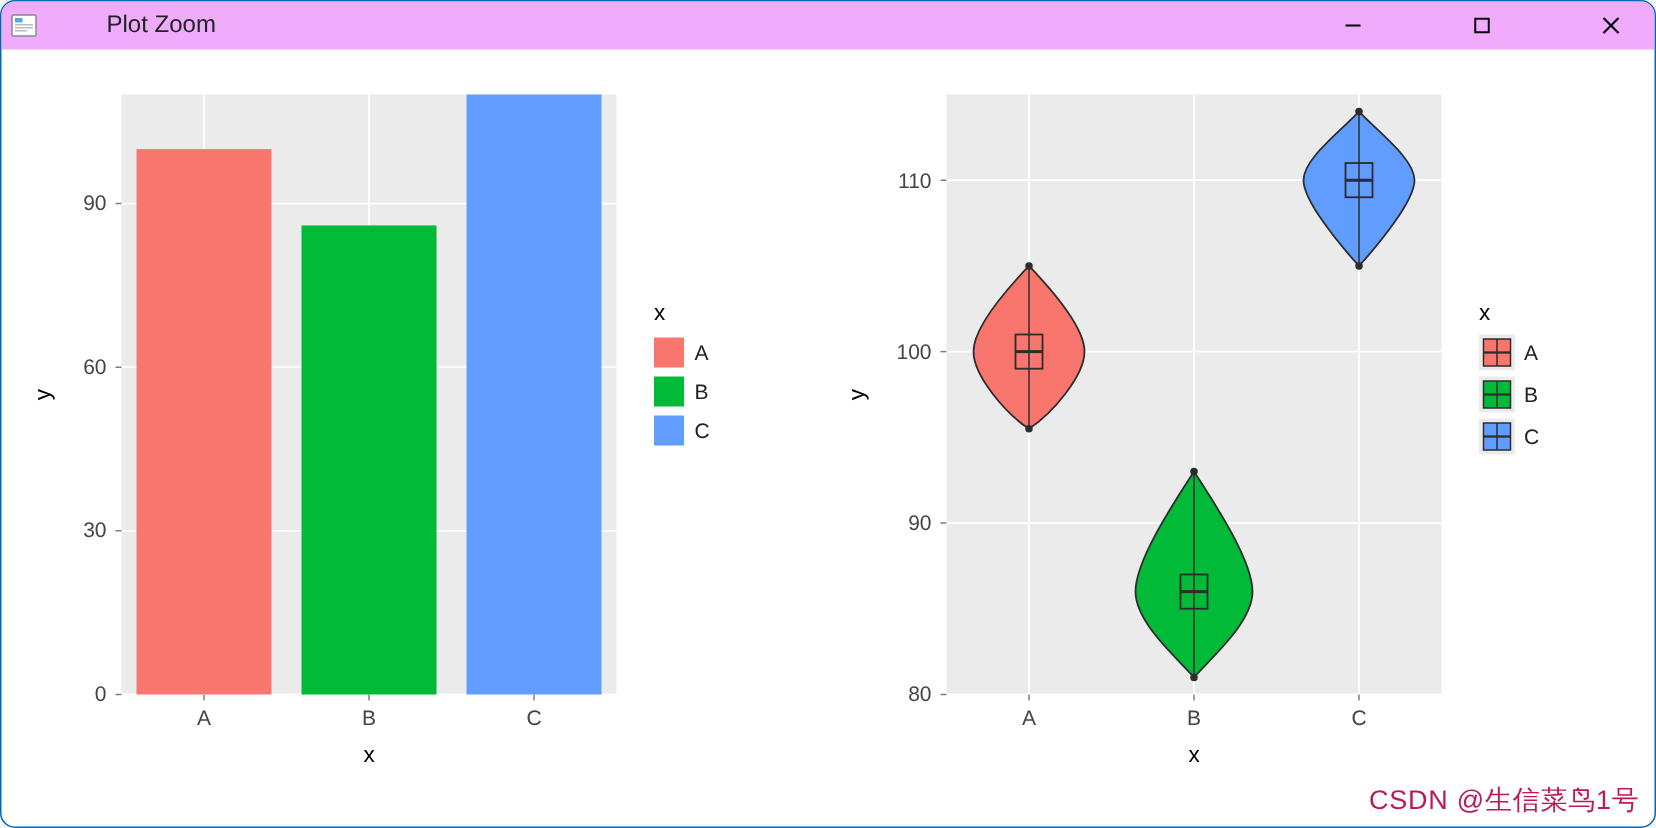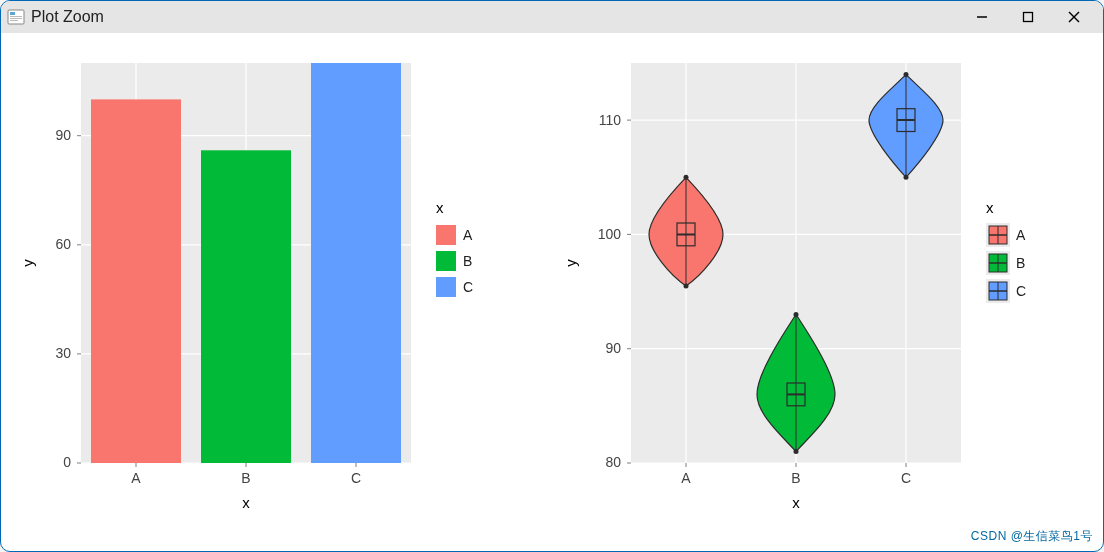--- a/index.html
+++ b/index.html
@@ -19,21 +19,22 @@
     overflow: hidden;
     display: flex;
     flex-direction: column;
     position: relative;
   }
   .titlebar {
     height: 32px;
     display: flex;
     align-items: center;
     padding: 15px 6px;
-    background: #e5e5e5;
+    background: #f0abfc;
+    gap: 40px;
   }
   .titlebar .app-icon {
     width: 18px;
     height: 18px;
     margin-right: 6px;
     display: inline-flex;
     align-items: center;
     justify-content: center;
   }
   .titlebar .title {
@@ -54,22 +55,22 @@
     overflow: hidden;
   }
   svg.plot {
     position: absolute;
     top: 0; left: 0;
   }
   .watermark {
     position: absolute;
     right: 10px;
     bottom: 6px;
-    color: #0369a1;
-    font-size: 12px;
+    color: #be185d;
+    font-size: 18px;
     letter-spacing: 0.5px;
     font-family: sans-serif;
   }
   text.axis-tick { font-size: 14px; fill: #444; }
   text.axis-title { font-size: 15px; fill: #000; }
   text.legend-title { font-size: 15px; fill: #000; }
   text.legend-lab { font-size: 14px; fill: #222; }
 </style>
 </head>
 <body>

